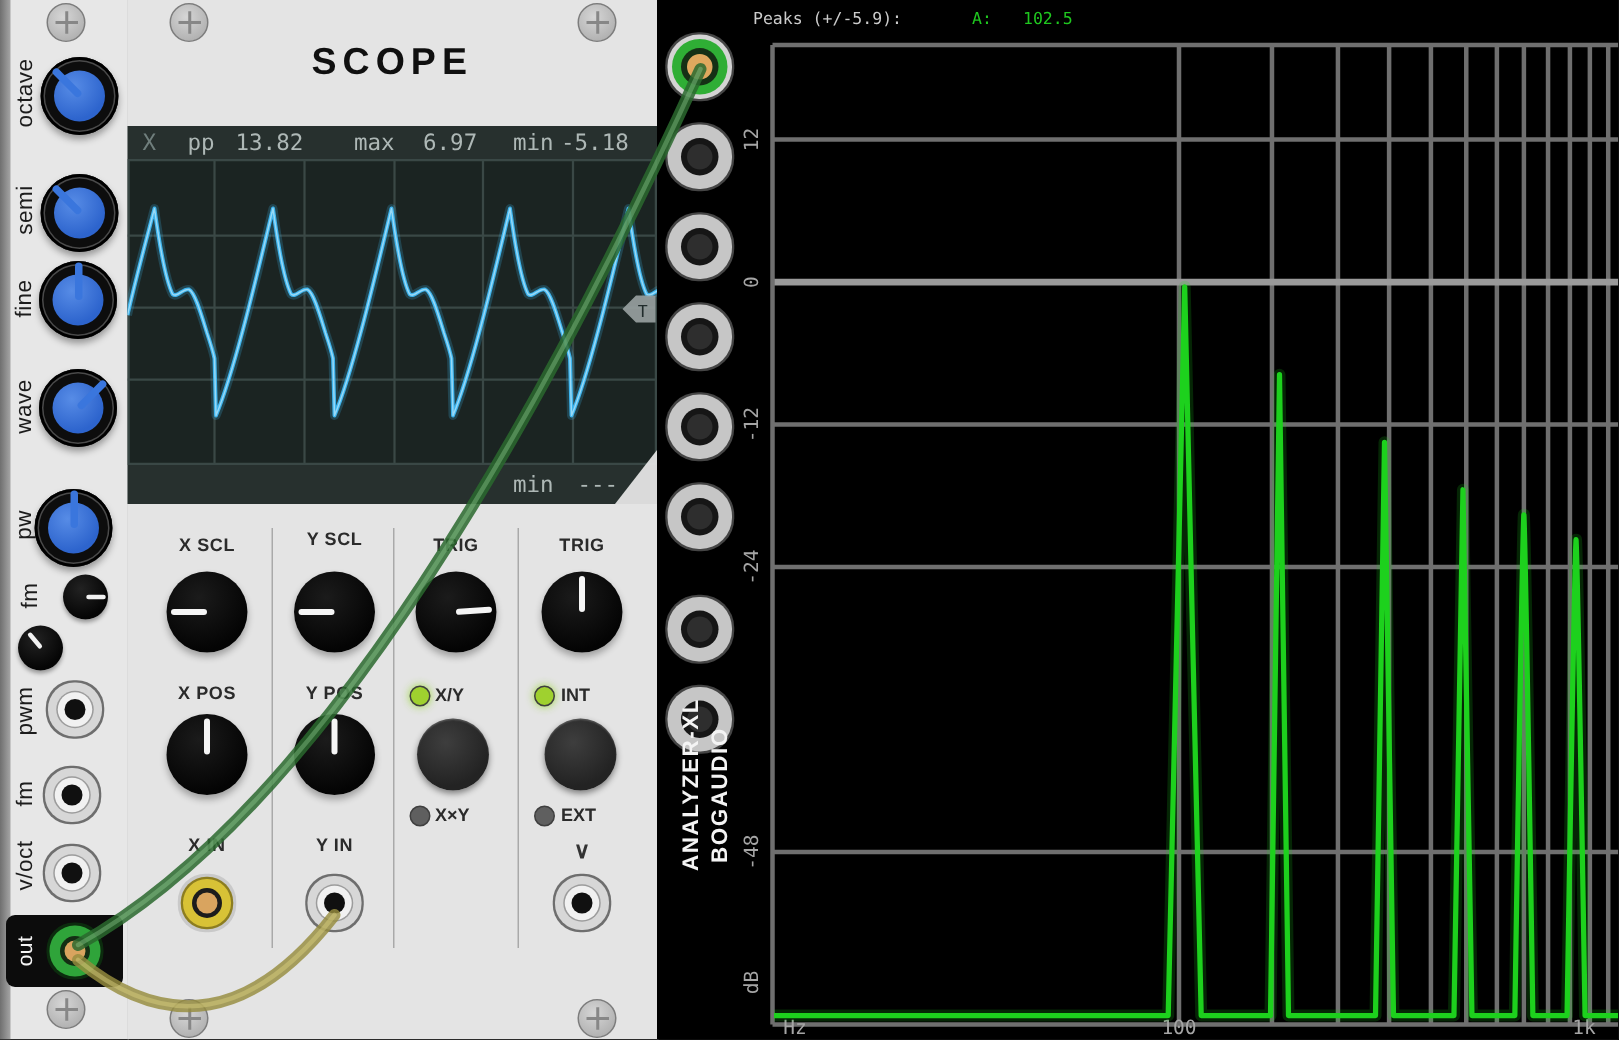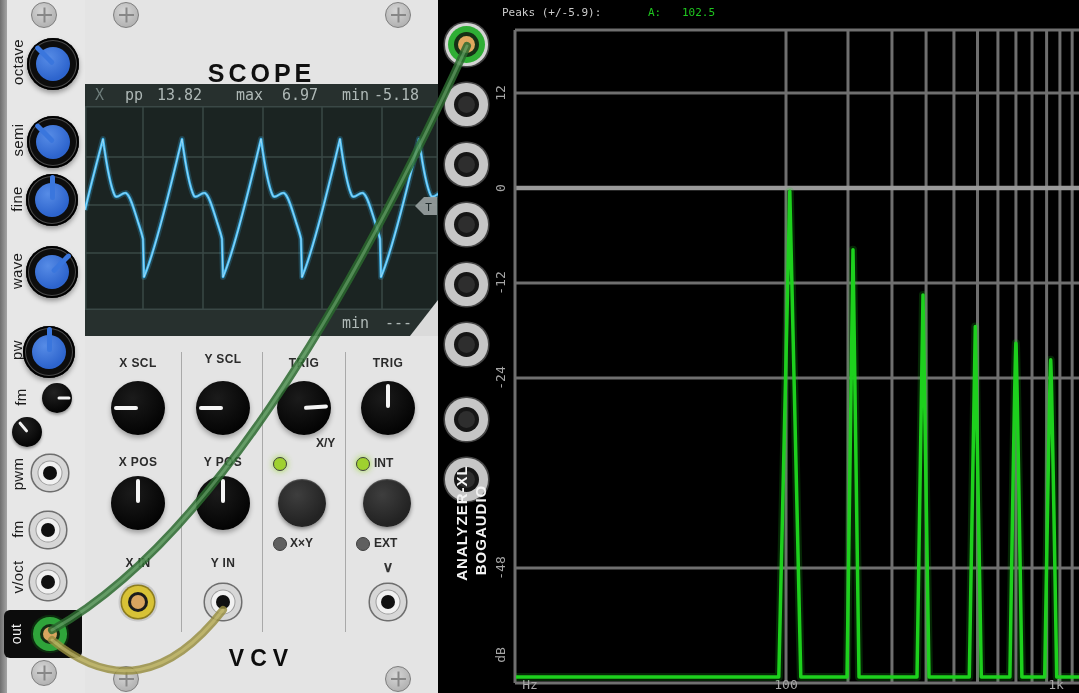--- a/index.html
+++ b/index.html
@@ -42,21 +42,21 @@
   
   .screw{position:absolute;width:24px;height:24px;border-radius:50%;
          background:radial-gradient(circle at 42% 35%, #d6d6d6, #a6a6a6);
          border:1px solid #7d7d7d;}
   .screw::before,.screw::after{content:"";position:absolute;left:50%;top:50%;width:15px;height:2px;
          margin:-1px 0 0 -7.5px;background:#878787;}
   .screw::after{transform:rotate(90deg);}
   
   .scope{left:85px;width:353px;background:#e4e4e4;border-right:1px solid #b5b5b5;}
   .scope-title{position:absolute;left:0;top:27px;width:100%;text-align:center;
-        font-size:25px;font-weight:bold;letter-spacing:4px;color:#101010;margin-top:32px;}
+        font-size:25px;font-weight:bold;letter-spacing:4px;color:#101010;}
   .statrow{position:absolute;left:0;width:353px;background:#27302e;
         font-family:"DejaVu Sans Mono",monospace;font-size:15px;color:#aeb8b6;}
   .statrow span{position:absolute;top:2px;}
   .srow1{top:84px;height:22px;}
   .srow2{top:310px;height:26px;}
   .dim{color:#6f7e7c;}
   .scope-display{position:absolute;left:0;top:106px;width:353px;height:204px;background:#1b2422;}
   .wedge{position:absolute;left:325px;top:300px;width:0;height:0;z-index:3;
          border-left:28px solid transparent;border-bottom:36px solid rgba(233,233,233,.92);}
   .tooltip{position:absolute;left:3px;top:307px;width:234px;height:38px;z-index:60;
@@ -220,21 +220,21 @@
     <div class="knobK" style="left:192px;top:381px;">
         <div class="ptr ptrK" style="transform:rotate(266deg);"></div>
       </div>
     <div class="knobK" style="left:276px;top:381px;">
         <div class="ptr ptrK" style="transform:rotate(180deg);"></div>
       </div>
 
     <div class="plabel" style="left:53px;top:462px;text-align:center;">X POS</div>
     <div class="plabel" style="left:138px;top:462px;">Y POS</div>
     <div class="led on" style="left:188px;top:457px;"></div>
-    <div class="ledlabel" style="left:205px;top:436px;margin-left:26px;">X/Y</div>
+    <div class="ledlabel" style="left:205px;top:456px;">X/Y</div>
     <div class="led on" style="left:271px;top:457px;"></div>
     <div class="ledlabel" style="left:289px;top:456px;">INT</div>
 
     <div class="knobK" style="left:26px;top:476px;">
         <div class="ptr ptrK" style="transform:rotate(180deg);"></div>
       </div>
     <div class="knobK" style="left:111px;top:476px;">
         <div class="ptr ptrK" style="transform:rotate(180deg);"></div>
       </div>
     <div class="pushbtn" style="left:193px;top:479px;"></div>
@@ -245,21 +245,20 @@
     <div class="led off" style="left:271px;top:537px;"></div>
     <div class="ledlabel" style="left:289px;top:536px;">EXT</div>
     <div class="chev" style="left:303px;top:567px;">∨</div>
 
     <div class="plabel" style="left:53px;top:563px;">X IN</div>
     <div class="plabel" style="left:138px;top:563px;">Y IN</div>
     <div class="jack" style="left:46px;top:595px;background:#d9a45f;box-shadow:0 0 0 3px #1c1c1c,0 0 0 9px #d8c236,0 0 0 10.5px #8c7d20,0 0 0 12.5px #c9c9c9;"></div>
     <div class="jack" style="left:131px;top:595px;"></div>
     <div class="jack" style="left:296px;top:595px;"></div>
 
-    <div class="vcv">VCV</div>
 
   </div>
 
   <div class="module analyzer">
     <span class="ahead grey" style="left:64px;">Peaks (+/-5.9):</span>
     <span class="ahead green" style="left:210px;">A:</span>
     <span class="ahead green" style="left:244px;">102.5</span>
 
     <svg id="analyzer-svg" width="641" height="693" viewBox="438 0 641 693">
         <g>

